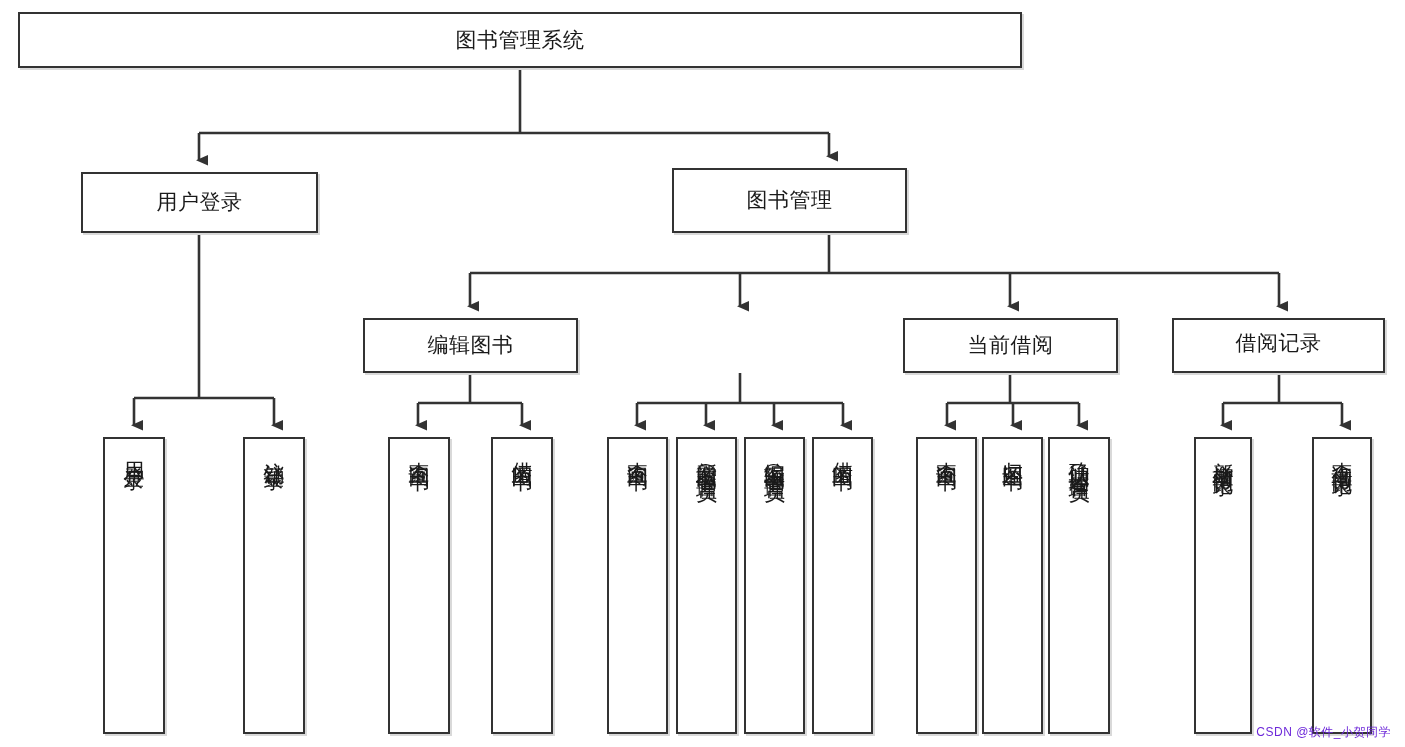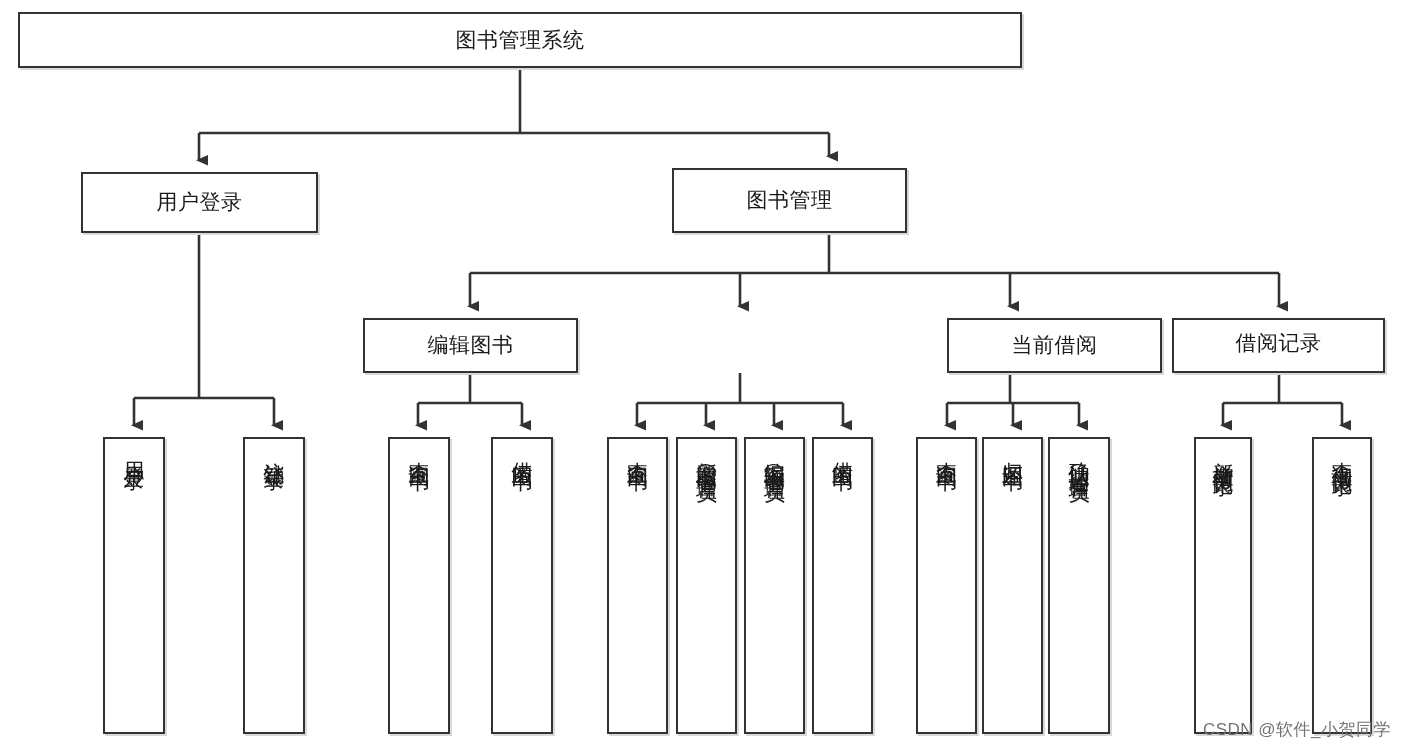--- a/index.html
+++ b/index.html
@@ -55,22 +55,22 @@
     font-size: 21px;
     line-height: 1.05;
     letter-spacing: 3px;
     white-space: normal;
     max-height: 100%;
   }
   .watermark {
     position: absolute;
     right: 14px;
     bottom: 6px;
-    color: #737373;
-    font-size: 17px;
+    color: #6d28d9;
+    font-size: 12px;
     letter-spacing: 0.5px;
     z-index: 5;
     white-space: nowrap;
   }
 </style>
 </head>
 <body>
 
 <div id="canvas">
 
@@ -134,21 +134,21 @@
 
   <div class="node" style="left:672px; top:168px; width:235px; height:65px;">
     <span class="node-label">图书管理</span>
   </div>
 
   <div class="node" style="left:363px; top:318px; width:215px; height:55px;">
     <span class="node-label">编辑图书</span>
   </div>
 
 
-  <div class="node" style="left:903px; top:318px; width:215px; height:55px;margin-left:44px;">
+  <div class="node" style="left:903px; top:318px; width:215px; height:55px;">
     <span class="node-label">当前借阅</span>
   </div>
 
   <div class="node" style="left:1172px; top:318px; width:213px; height:55px;font-family:Liberation Mono, monospace;">
     <span class="node-label">借阅记录</span>
   </div>
 
   <div class="node leaf" style="left:103px; top:437px; width:62px; height:297px;">
     <span class="node-label">用户登录</span>
   </div>

